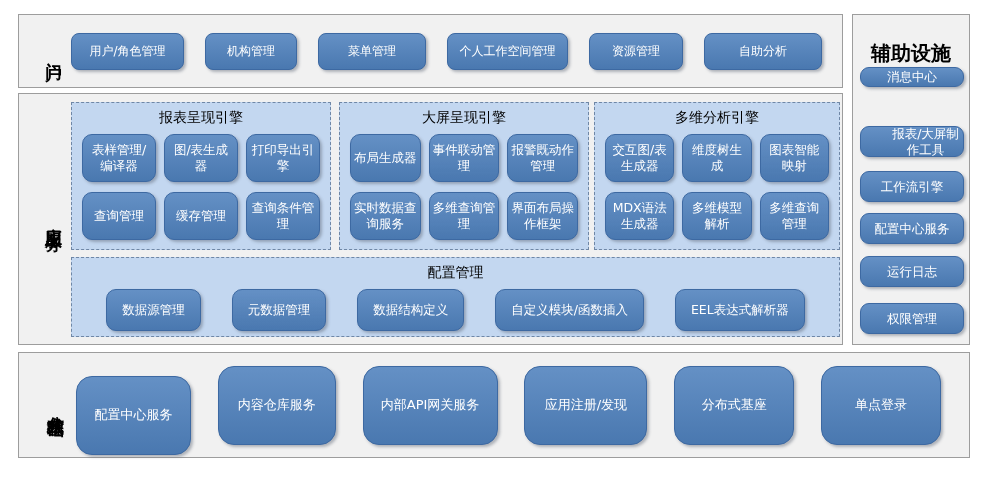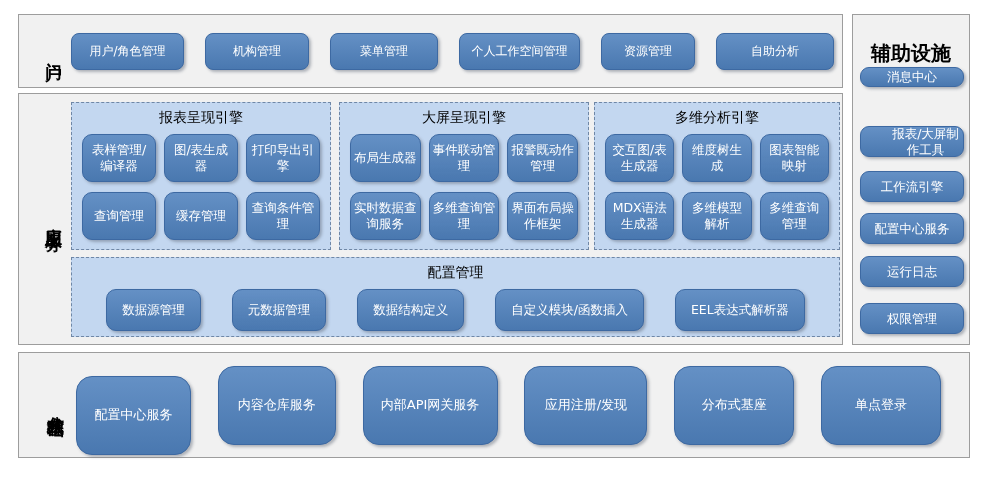--- a/index.html
+++ b/index.html
@@ -27,21 +27,21 @@
     box-shadow:2px 2px 3px rgba(90,100,115,0.45);
     box-sizing:border-box;line-height:1.25;
   }
   
   #portal{left:18px;top:14px;width:825px;height:74px;}
   #portal .vlabel{left:26px;}
   #portal .row{position:absolute;left:52px;right:8px;top:0;height:100%;
     display:flex;align-items:center;gap:21px;}
   #portal .btn{height:37px;font-size:12px;}
   #portal .btn:nth-child(1){width:113px;}
-  #portal .btn:nth-child(2){width:104px;text-align:center;}
+  #portal .btn:nth-child(2){width:92px;text-align:center;}
   #portal .btn:nth-child(3){width:108px;}
   #portal .btn:nth-child(4){width:121px;}
   #portal .btn:nth-child(5){width:94px;}
   #portal .btn:nth-child(6){width:118px;}
   
   #app{left:18px;top:93px;width:825px;height:252px;}
   #app .vlabel{left:26px;}
   .group{
     position:absolute;box-sizing:border-box;
     background:var(--group-fill,#c3d7f0);

